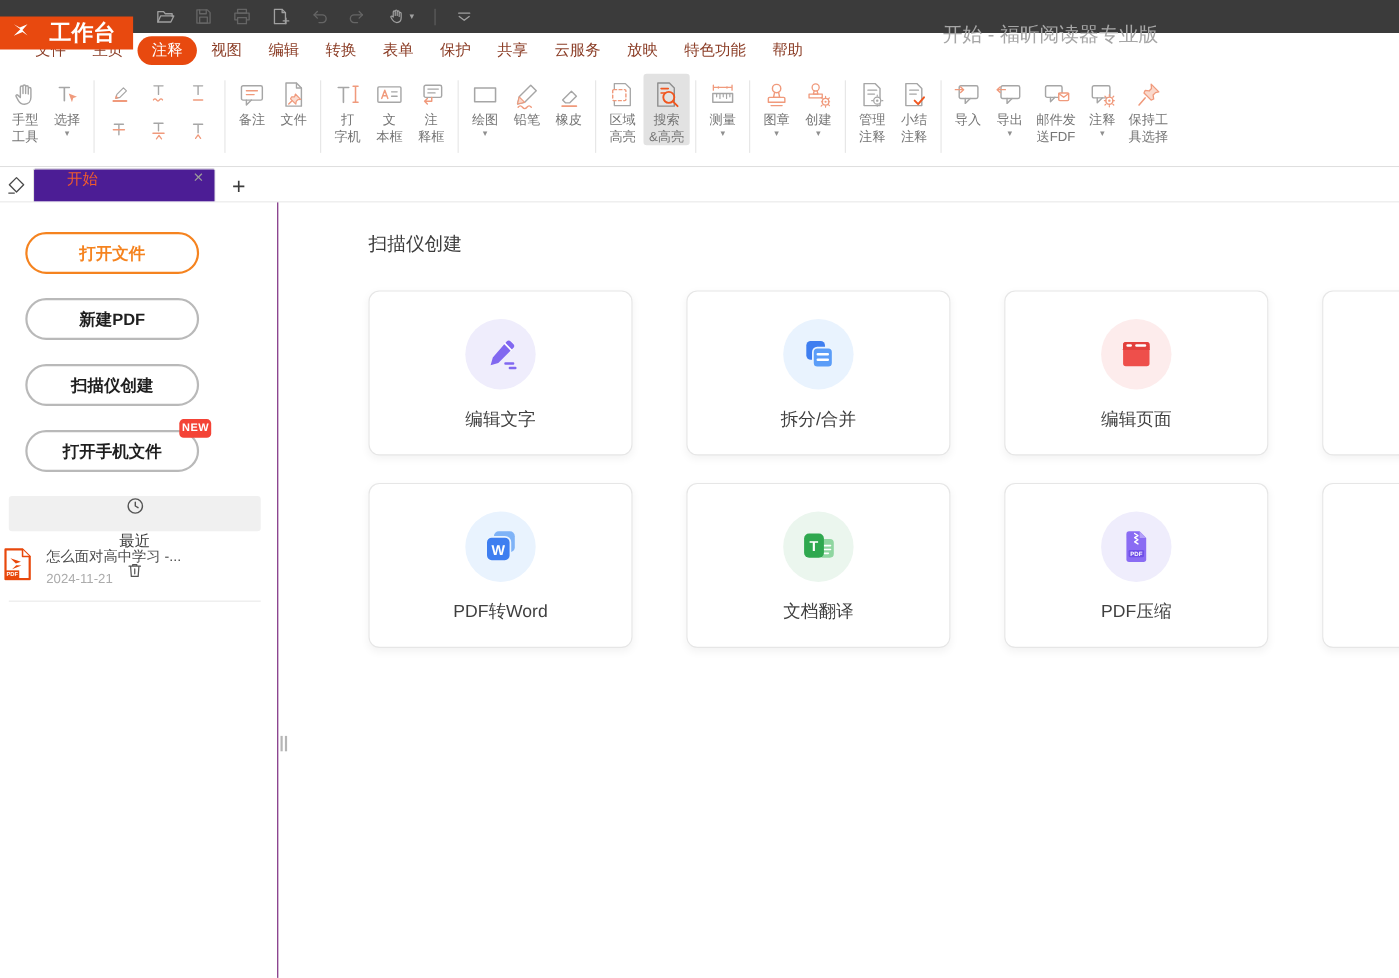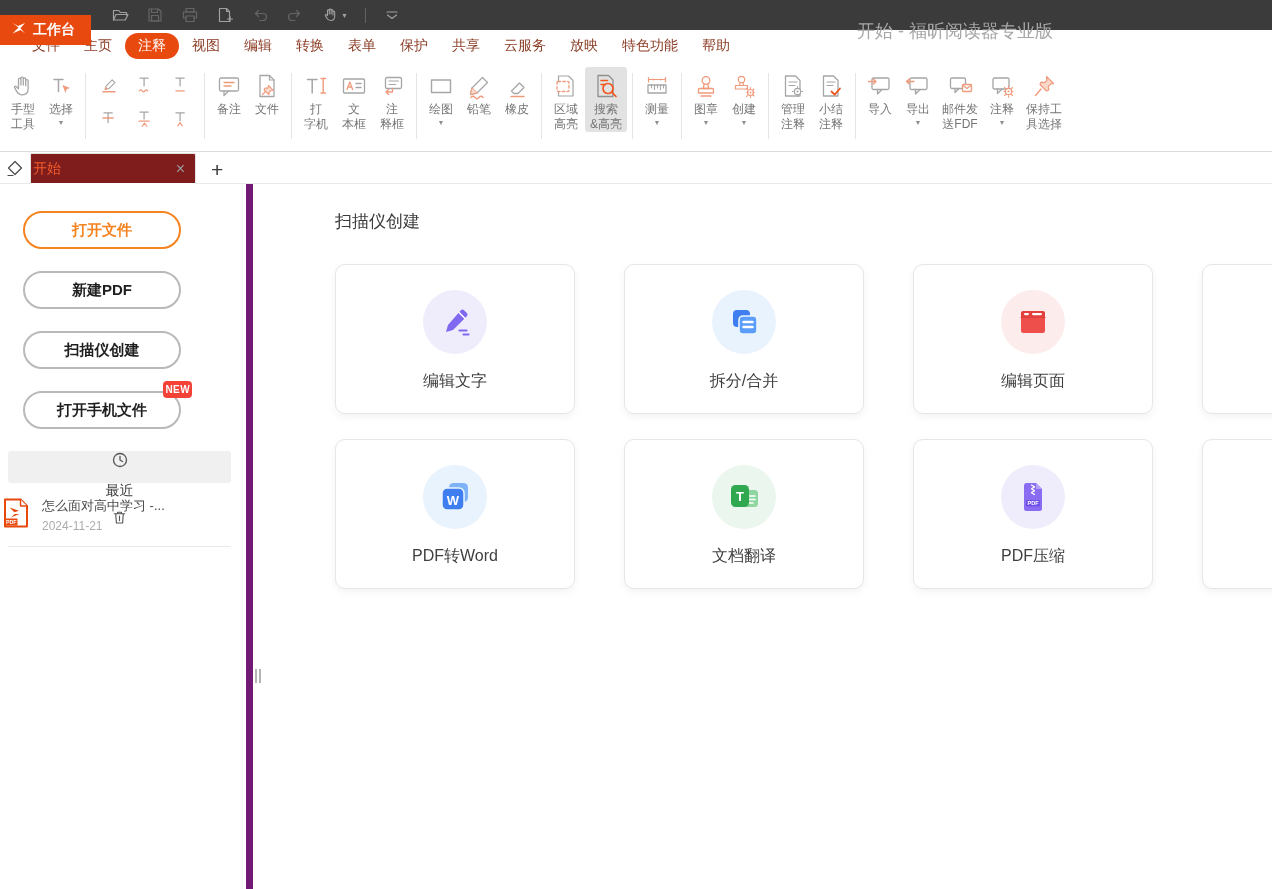--- a/index.html
+++ b/index.html
@@ -2,21 +2,21 @@
 <html><head>
 <meta charset="utf-8">
 <style>
   * { margin:0; padding:0; box-sizing:border-box; }
   html,body { width:1272px; height:889px; overflow:hidden;
     font-family:"Liberation Sans","DejaVu Sans",sans-serif; background:#fff; }
 
   
   .titlebar { height:30px; background:#3B3B3B; display:flex; align-items:center; position:relative; }
   .workspace-btn { height:30px; background:#E8490F; color:#fff; display:flex; align-items:center;
-    gap:7px; padding:0 16px 0 10px; font-size:14px; font-weight:bold; cursor:default;margin-top:29px; }
+    gap:19px; padding:0 16px 0 10px; font-size:20px; font-weight:bold; cursor:default;margin-top:29px; }
   .qat { display:flex; align-items:center; gap:17px; margin-left:20px; }
   .qicon { display:flex; align-items:center; }
   .qicon.disabled { opacity:.42; }
   .qat-sep { width:1px; height:15px; background:#616161; }
   .qcaret { font-size:7px; color:#A0A0A0; margin-left:2px; }
   .win-title { position:absolute; left:955px; transform:translateX(-50%); color:#A6A6A6;
     font-size:18px; white-space:nowrap;margin-top:32px; }
 
   
   .menubar { height:32px; display:flex; align-items:center; padding-left:20px; background:#fff; }
@@ -33,29 +33,29 @@
   .ricon { height:33px; display:flex; align-items:center; justify-content:center; }
   .rlabel { font-size:12px; color:#757575; line-height:15px; text-align:center; white-space:nowrap; }
   .rcaret { font-size:7px; color:#8F8F8F; line-height:11px; }
   .rgrid { display:grid; grid-template-columns:repeat(3,36px); grid-auto-rows:34px; margin-top:2px; }
   .gbtn { display:flex; align-items:center; justify-content:center; border-radius:3px; }
 
   
   .tabbar { height:32px; display:flex; align-items:flex-end; border-bottom:1px solid #E9E9E9; background:#fff; }
   .tab-side { width:30px; height:31px; display:flex; align-items:center; justify-content:center; }
   .tab { height:31px; width:166px; border:1px solid #E3E3E3; border-bottom:1px solid #fff;
-    border-radius:2px 2px 0 0; display:flex; align-items:center; padding:0 10px 0 2px;
-    background:#7f1d1d; margin-bottom:-1px; cursor:default; }
+    border-radius:2px 2px 0 0; display:flex; padding:0 10px 0 30px;
+    background:#4c1d95; margin-bottom:-1px; cursor:default; }
   .tab-label { color:#F25B2B; font-size:14px; flex:1; }
   .tab-close { color:#9B9B9B; font-size:16px; line-height:16px; }
   .tab-add { font-size:21px; color:#3C3C3C; margin:0 0 3px 15px; line-height:21px; }
 
   
   .content { display:flex; height:705px; position:relative; }
-  .sidebar { width:253px; flex:none; border-right:7px solid #701a75; padding-top:27px; }
+  .sidebar { width:253px; flex:none; border-right:1px solid #701a75; padding-top:27px; }
   .sbtn { display:flex; align-items:center; justify-content:center; width:158px; height:38px;
     margin:0 0 22px 23px; border:2px solid #B9B9B9; border-radius:20px; font-size:15px;
     font-weight:bold; color:#1F1F1F; position:relative; background:#fff; cursor:default; }
   .sbtn.primary { border-color:#F5831F; color:#F5831F; }
   .badge { position:absolute; top:-12px; right:-13px; background:#F44336; color:#fff; font-size:10px;
     font-weight:bold; padding:3px 2px; border-radius:4px; letter-spacing:.4px; }
   .recent-header { margin:4px 15px 0 8px; height:32px; background:#F0F0F0; border-radius:3px;
     display:flex; align-items:center; padding:0 11px; gap:9px;flex-direction:column; }
   .recent-title { font-size:14px; color:#3C3C3C; flex:1; }
   .recent-item { display:flex; gap:13px; padding:14px 15px 13px 3px; align-items:center; }

